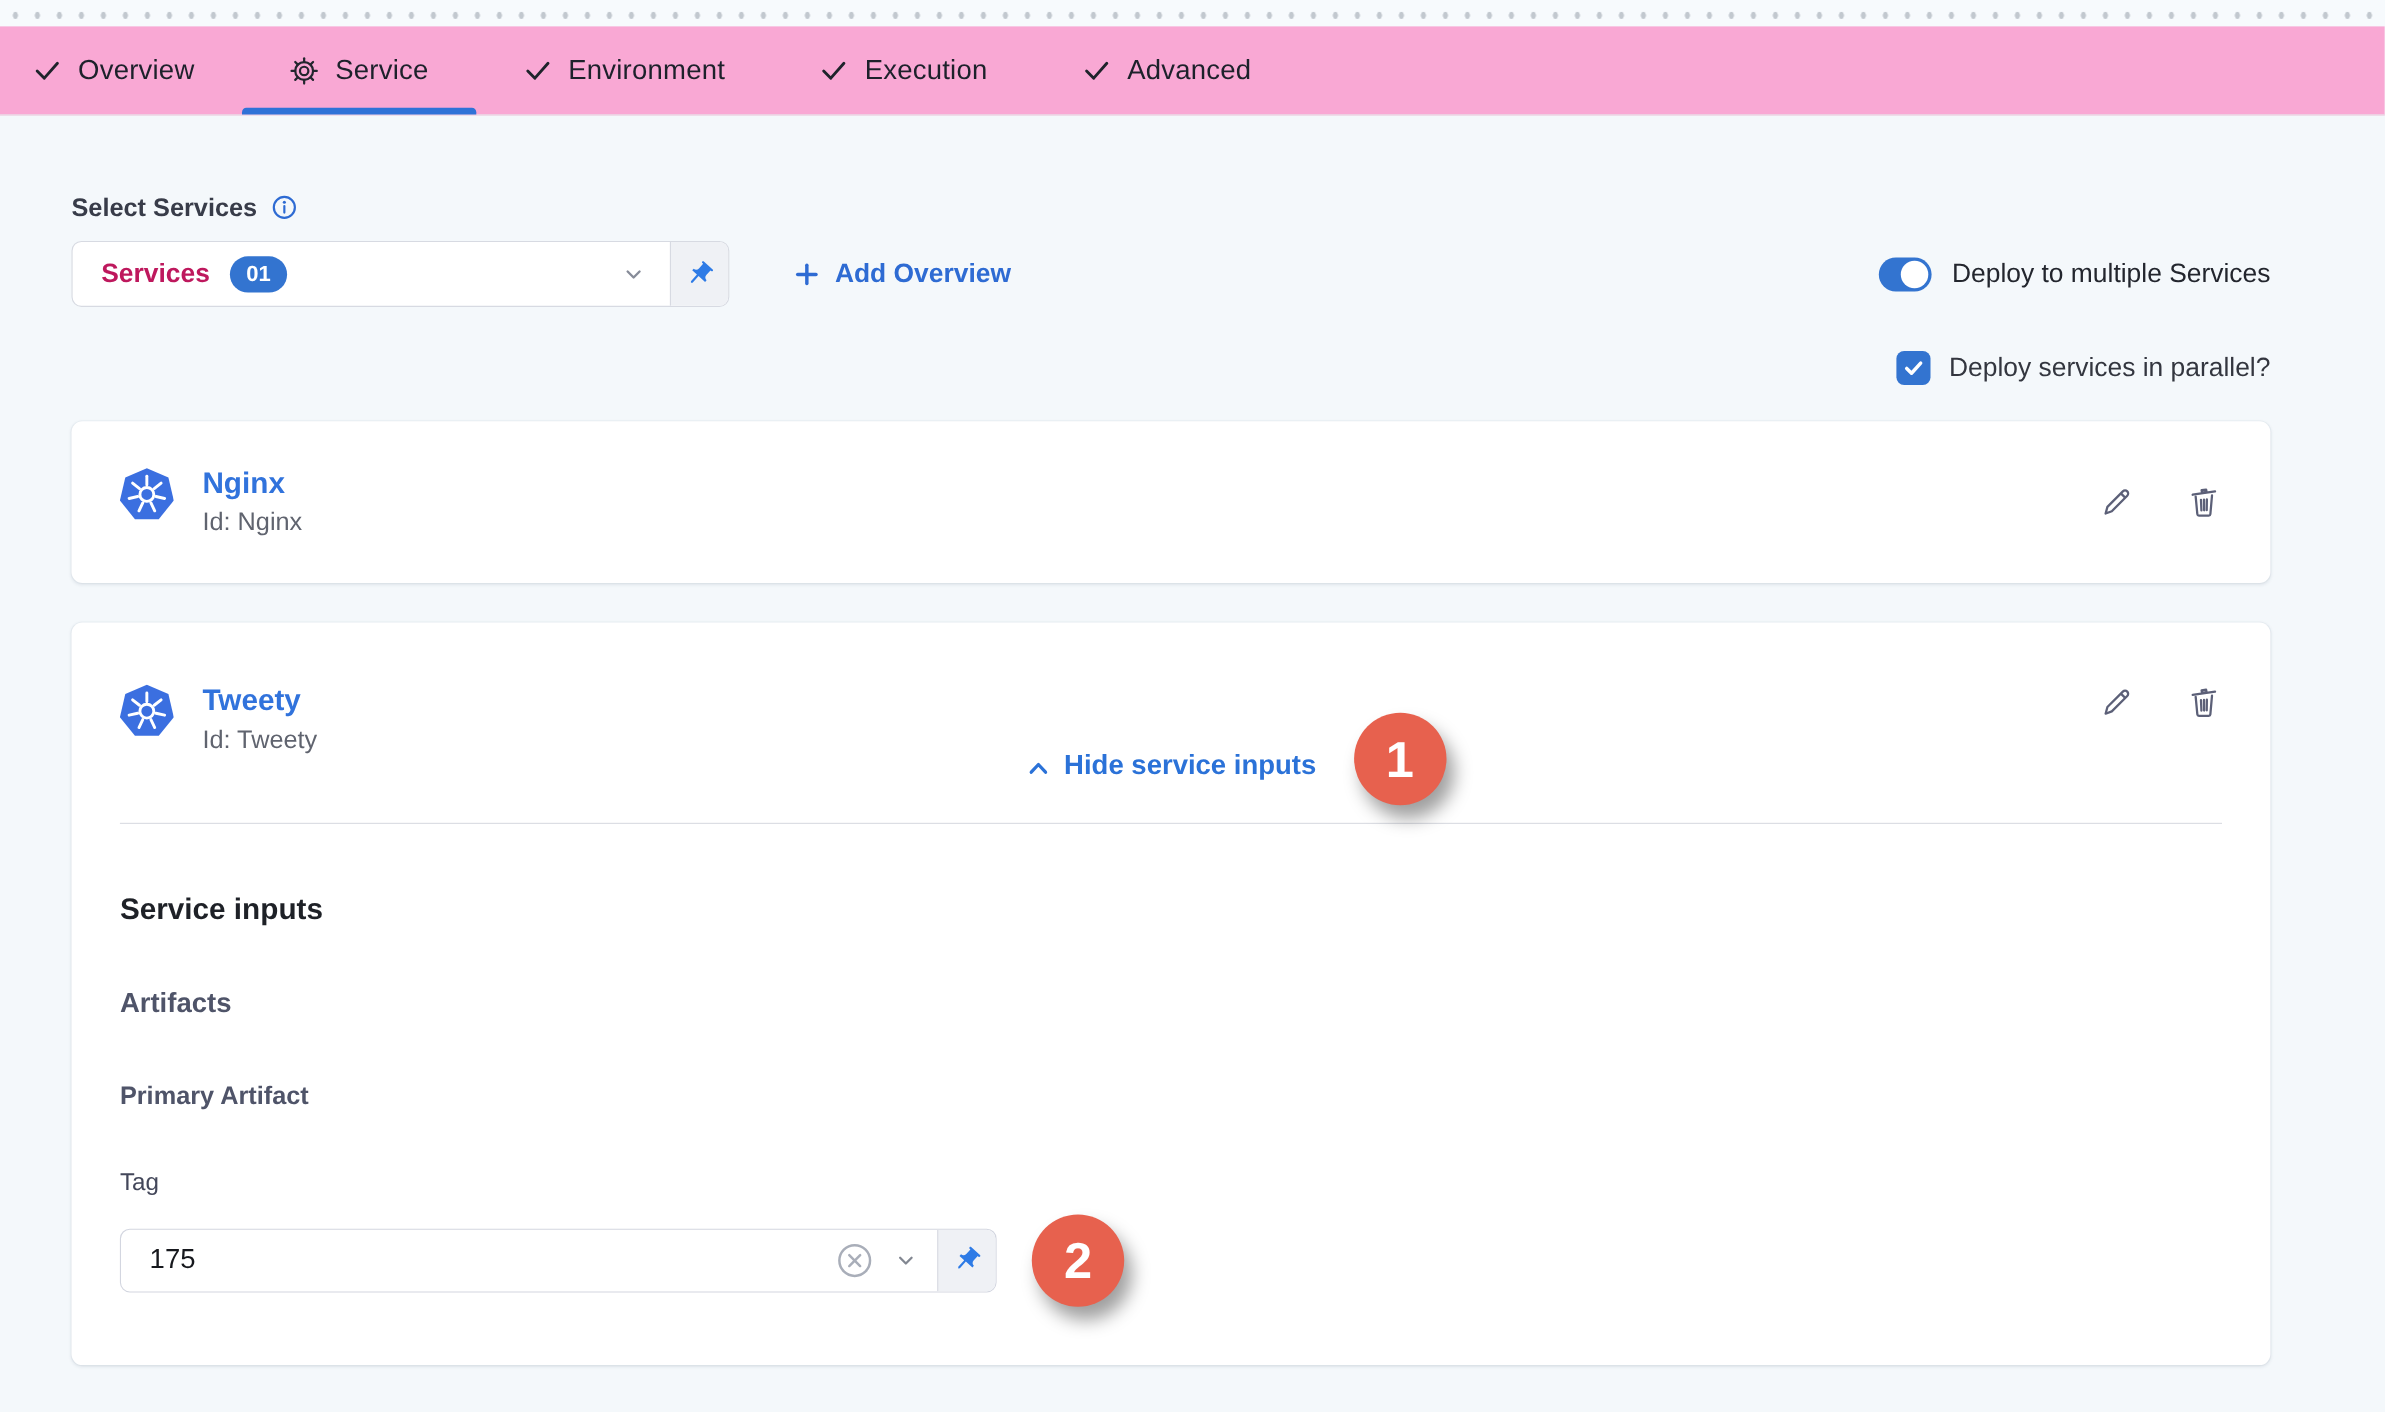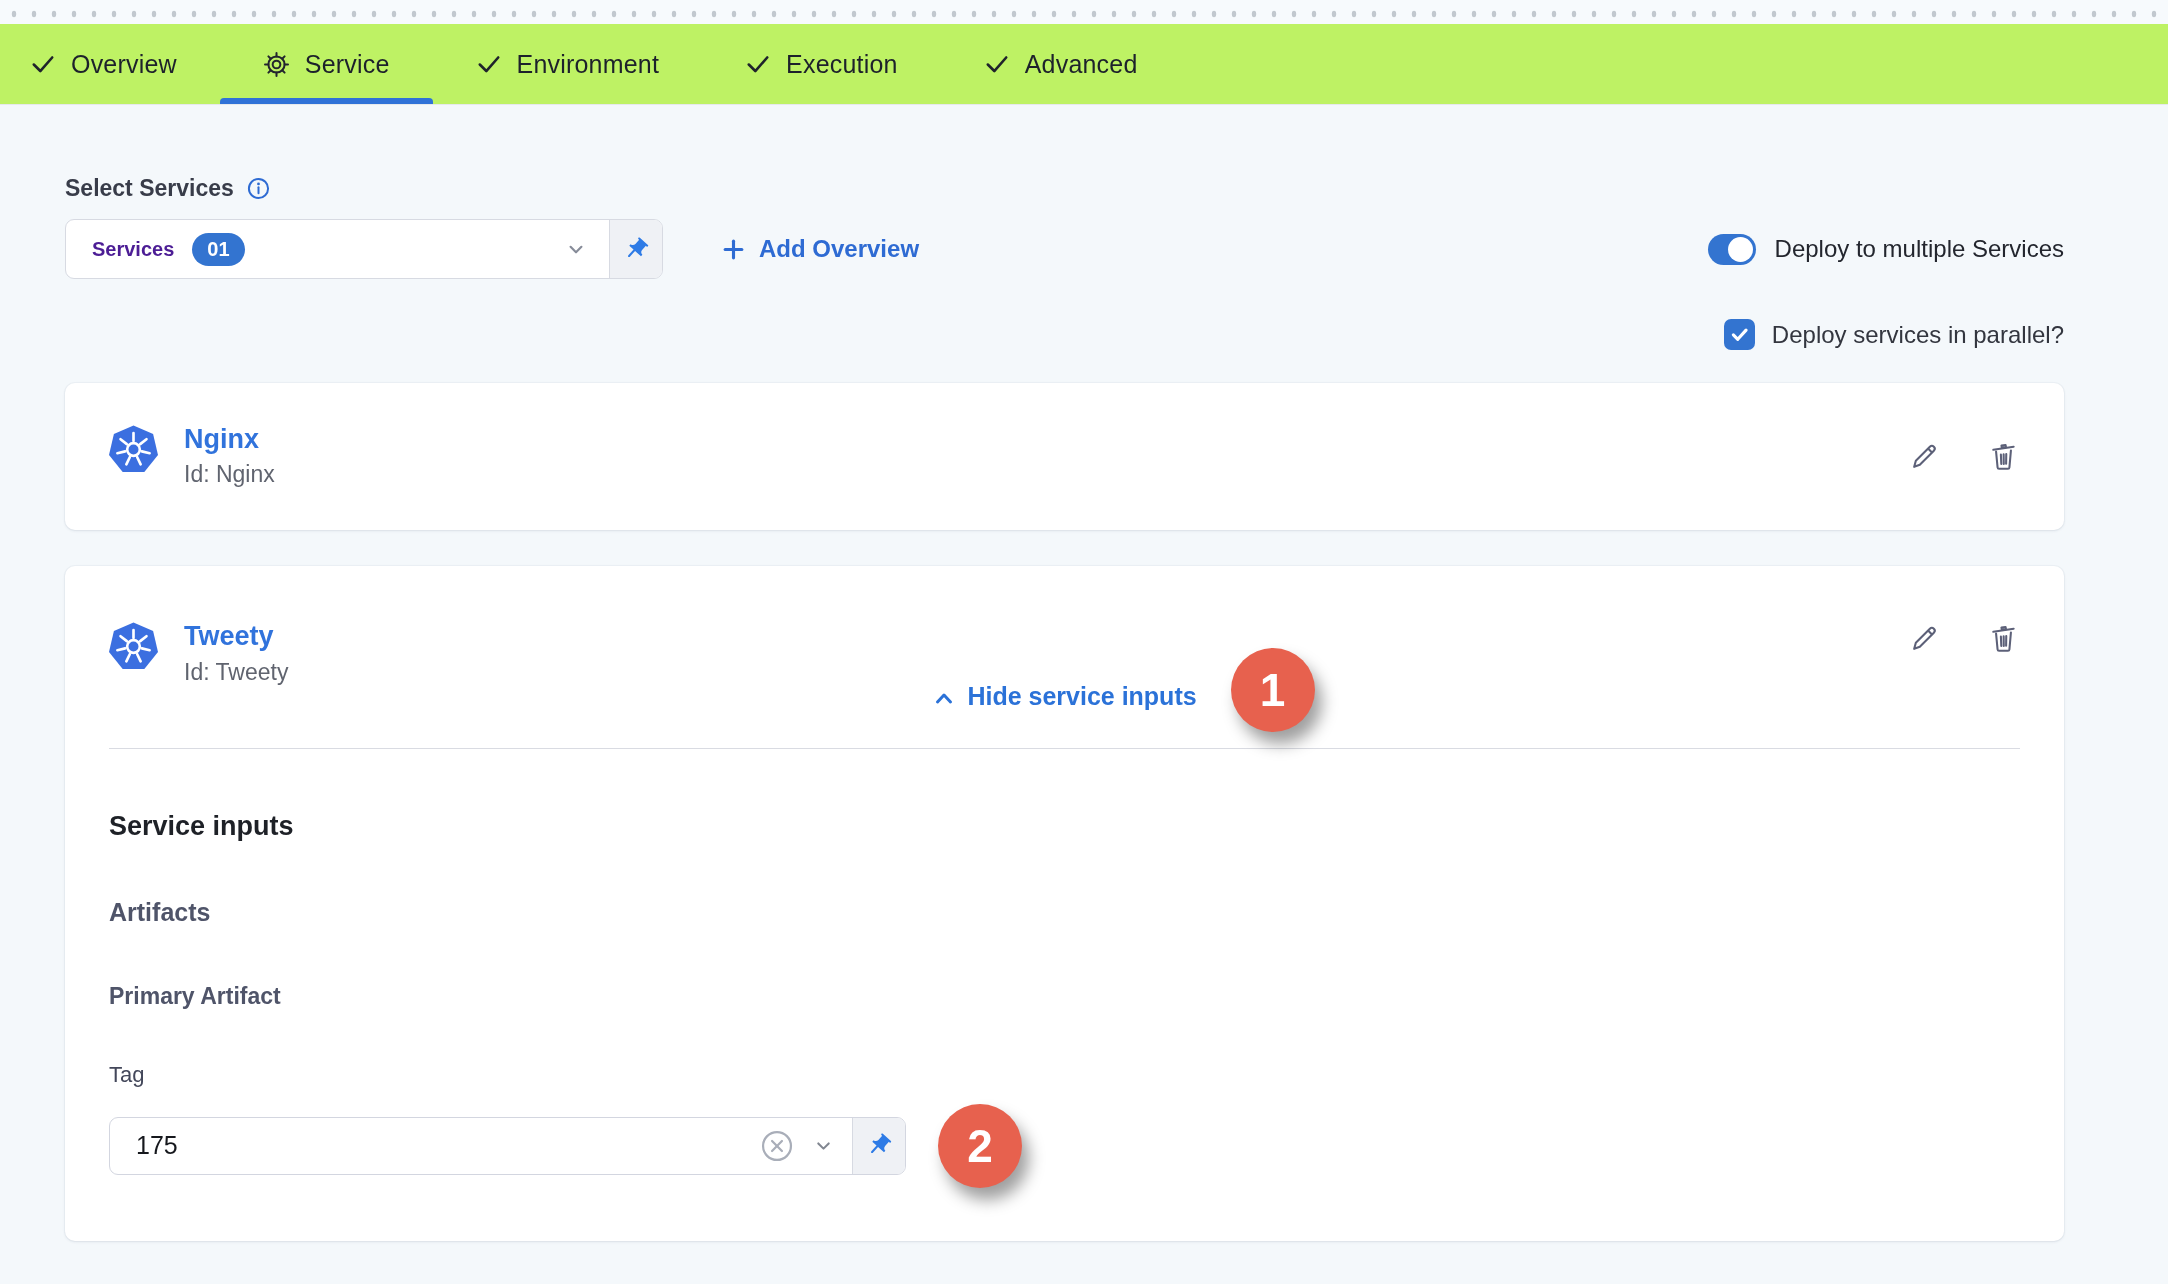--- a/index.html
+++ b/index.html
@@ -13,21 +13,21 @@
   
   .dot-strip{
     height:24px;
     background-color:#f7fafd;
     background-image: radial-gradient(#c2c8cf 2.1px, transparent 2.6px);
     background-size:20px 28px;
     background-position:4px 0px;
   }
   
   .tabbar{
-    height:81px; background:#bef264; border-bottom:1px solid #e6e9ec;
+    height:81px; background:#f9a8d4; border-bottom:1px solid #e6e9ec;
     display:flex; align-items:stretch; padding-left:30px;
   }
   .tab{
     display:flex; align-items:center; gap:15px;
     padding:0 43px; position:relative; cursor:pointer;
     font-size:25px; font-weight:500; color:#1d212b; letter-spacing:.2px;
   }
   .tab:first-child{ padding-left:0; }
   .tab.active::after{
     content:""; position:absolute; left:0; right:0; bottom:0;
@@ -39,21 +39,21 @@
   .main{ padding:0 104px 0 65px; }
   .field-label-row{ margin-top:70px; display:flex; align-items:center; gap:12px; }
   .field-label{ font-size:23px; font-weight:700; color:#383c49; }
   .controls-row{ margin-top:17px; display:flex; align-items:center; }
   .select-group{
     width:598px; height:60px; background:#ffffff;
     border:1.5px solid #d7dae2; border-radius:9px;
     display:flex; align-items:stretch; overflow:hidden; cursor:pointer;
   }
   .select-main{ flex:1; display:flex; align-items:center; padding:0 20px 0 26px; }
-  .select-value{ font-size:20px; font-weight:600; color:#4c1d95; }
+  .select-value{ font-size:24px; font-weight:600; color:#be185d; }
   .count-badge{
     margin-left:18px; background:#3374d0; color:#fff;
     font-size:20px; font-weight:700; padding:5px 15px; border-radius:999px;
   }
   .select-main .chev{ margin-left:auto; }
   .pin-cell{
     width:53px; background:#eff1f5; border-left:1.5px solid #d7dae2;
     display:flex; align-items:center; justify-content:center; cursor:pointer;
   }
   .add-service{

